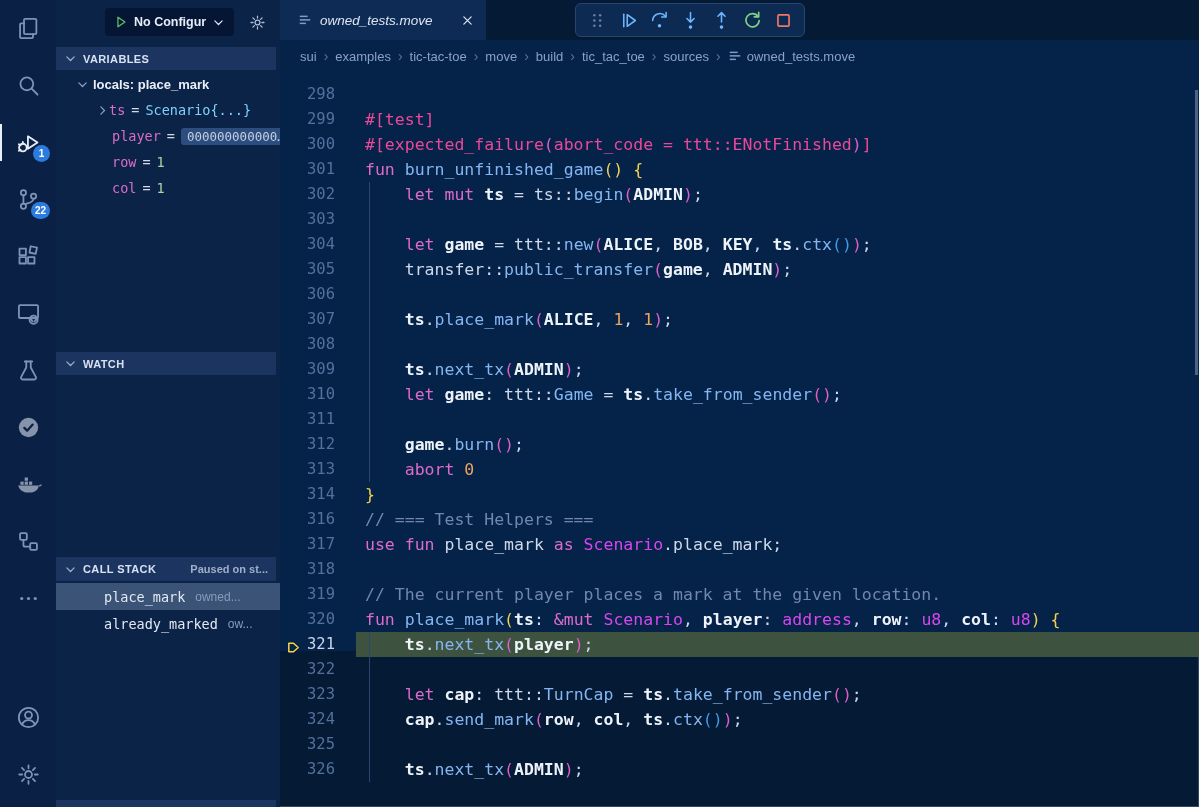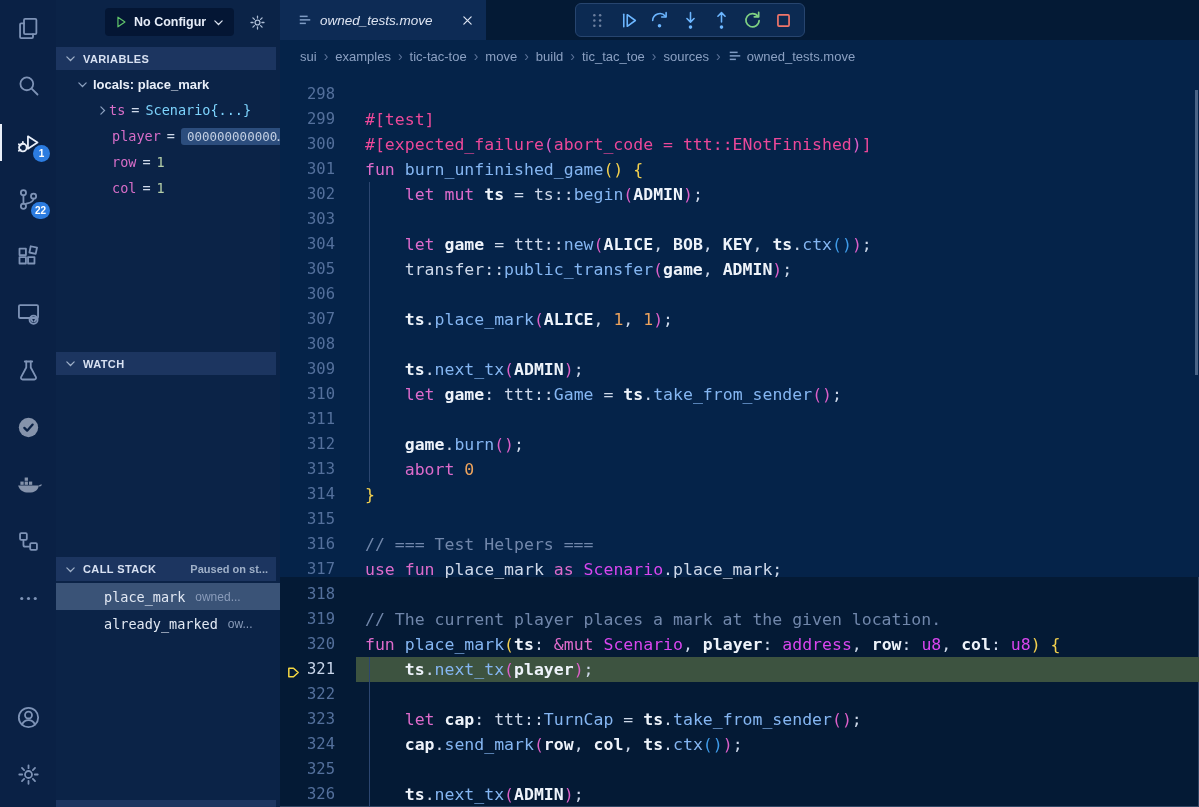--- a/index.html
+++ b/index.html
@@ -40,21 +40,21 @@
   .vobj{color:#7dd3fc;}
   .vnum{color:#b5cea8;}
   .vpill{background:#2c4d7d;border-radius:3px;padding:1px 6px;color:#c3cfe2;font-size:12.5px;}
   .cs-rows{position:absolute;left:0;top:583px;width:224px;}
   .csrow{height:27px;display:flex;align-items:center;padding-left:48px;gap:10px;}
   .csrow.sel{background:#3a5377;}
   .cs-name{color:#e2e9f4;font-size:13.5px;}
   .cs-file{color:#8a9cba;font-size:12px;font-family:"Liberation Sans",sans-serif;}
 
   
-  .editor{position:absolute;left:280px;top:0;width:919px;height:577px;background:#052349;}
+  .editor{position:absolute;left:280px;top:0;width:919px;height:651px;background:#052349;}
   .tabstrip{position:absolute;left:0;top:0;width:919px;height:40px;background:#041a35;}
   .tab{position:absolute;left:0;top:0;height:40px;width:206px;background:#0d2b55;display:flex;align-items:center;padding:0 12px 0 18px;gap:8px;}
   .tab .fname{color:#dde4f2;font-size:13.5px;font-style:italic;}
   .tab .close{margin-left:auto;color:#dde4f2;display:flex;}
   .dbg-toolbar{position:absolute;left:295px;top:3px;height:34px;display:flex;align-items:center;gap:7px;padding:0 9px;
     background:#0c2a52;border:1px solid #27456f;border-radius:6px;}
   .dbg-toolbar .tbtn{display:flex;align-items:center;justify-content:center;width:24px;height:24px;}
   .dbg-toolbar svg{width:21px;height:21px;}
   .breadcrumbs{position:absolute;left:0;top:40px;width:919px;height:32px;display:flex;align-items:center;padding-left:20px;
     color:#8ba0c2;font-size:13px;gap:7px;}
@@ -441,21 +441,20 @@
         <div class="code-line"><span class="ln">305</span><span class="lc"><i class="guide"></i><span class="tk-pl">    transfer::</span><span class="tk-fn">public_transfer</span><span class="tk-b2">(</span><span class="tk-vr">game</span><span class="tk-pl">, </span><span class="tk-vr">ADMIN</span><span class="tk-b2">)</span><span class="tk-pl">;</span></span></div>
         <div class="code-line"><span class="ln">306</span><span class="lc"><i class="guide"></i></span></div>
         <div class="code-line"><span class="ln">307</span><span class="lc"><i class="guide"></i><span class="tk-pl">    </span><span class="tk-vr">ts</span><span class="tk-pl">.</span><span class="tk-fn">place_mark</span><span class="tk-b2">(</span><span class="tk-vr">ALICE</span><span class="tk-pl">, </span><span class="tk-nm">1</span><span class="tk-pl">, </span><span class="tk-nm">1</span><span class="tk-b2">)</span><span class="tk-pl">;</span></span></div>
         <div class="code-line"><span class="ln">308</span><span class="lc"><i class="guide"></i></span></div>
         <div class="code-line"><span class="ln">309</span><span class="lc"><i class="guide"></i><span class="tk-pl">    </span><span class="tk-vr">ts</span><span class="tk-pl">.</span><span class="tk-fn">next_tx</span><span class="tk-b2">(</span><span class="tk-vr">ADMIN</span><span class="tk-b2">)</span><span class="tk-pl">;</span></span></div>
         <div class="code-line"><span class="ln">310</span><span class="lc"><i class="guide"></i><span class="tk-pl">    </span><span class="tk-kw">let</span><span class="tk-pl"> </span><span class="tk-vr">game</span><span class="tk-pl">: ttt::</span><span class="tk-fn">Game</span><span class="tk-pl"> = </span><span class="tk-vr">ts</span><span class="tk-pl">.</span><span class="tk-fn">take_from_sender</span><span class="tk-b2">()</span><span class="tk-pl">;</span></span></div>
         <div class="code-line"><span class="ln">311</span><span class="lc"><i class="guide"></i></span></div>
         <div class="code-line"><span class="ln">312</span><span class="lc"><i class="guide"></i><span class="tk-pl">    </span><span class="tk-vr">game</span><span class="tk-pl">.</span><span class="tk-fn">burn</span><span class="tk-b2">()</span><span class="tk-pl">;</span></span></div>
         <div class="code-line"><span class="ln">313</span><span class="lc"><i class="guide"></i><span class="tk-pl">    </span><span class="tk-kw">abort</span><span class="tk-pl"> </span><span class="tk-nm">0</span></span></div>
         <div class="code-line"><span class="ln">314</span><span class="lc"><span class="tk-b1">}</span></span></div>
-        <div class="code-line"><span class="ln">315</span><span class="lc"></span></div>
         <div class="code-line"><span class="ln">316</span><span class="lc"><span class="tk-cm">// === Test Helpers ===</span></span></div>
         <div class="code-line"><span class="ln">317</span><span class="lc"><span class="tk-kw">use</span><span class="tk-pl"> </span><span class="tk-kw">fun</span><span class="tk-pl"> place_mark </span><span class="tk-kw">as</span><span class="tk-pl"> </span><span class="tk-ty">Scenario</span><span class="tk-pl">.place_mark;</span></span></div>
         <div class="code-line"><span class="ln">318</span><span class="lc"></span></div>
         <div class="code-line"><span class="ln">319</span><span class="lc"><span class="tk-cm">// The current player places a mark at the given location.</span></span></div>
         <div class="code-line"><span class="ln">320</span><span class="lc"><span class="tk-kw">fun</span><span class="tk-pl"> </span><span class="tk-fn">place_mark</span><span class="tk-b1">(</span><span class="tk-vr">ts</span><span class="tk-pl">: </span><span class="tk-kw">&amp;mut</span><span class="tk-pl"> </span><span class="tk-ty">Scenario</span><span class="tk-pl">, </span><span class="tk-vr">player</span><span class="tk-pl">: </span><span class="tk-ty">address</span><span class="tk-pl">, </span><span class="tk-vr">row</span><span class="tk-pl">: </span><span class="tk-ty">u8</span><span class="tk-pl">, </span><span class="tk-vr">col</span><span class="tk-pl">: </span><span class="tk-ty">u8</span><span class="tk-b1">)</span><span class="tk-pl"> </span><span class="tk-b1">{</span></span></div>
         <div class="code-line cur"><span class="cur-arrow"><svg viewBox="0 0 16 16" fill="none" stroke="currentColor" stroke-width="1.6" stroke-linejoin="round">
               <path d="M3 3.5h5L13 8l-5 4.5H3z"></path>
             </svg></span><span class="ln">321</span><span class="lc"><i class="guide"></i><span class="tk-pl">    </span><span class="tk-vr">ts</span><span class="tk-pl">.</span><span class="tk-fn">next_tx</span><span class="tk-b2">(</span><span class="tk-vr">player</span><span class="tk-b2">)</span><span class="tk-pl">;</span></span></div>
         <div class="code-line"><span class="ln">322</span><span class="lc"><i class="guide"></i></span></div>
         <div class="code-line"><span class="ln">323</span><span class="lc"><i class="guide"></i><span class="tk-pl">    </span><span class="tk-kw">let</span><span class="tk-pl"> </span><span class="tk-vr">cap</span><span class="tk-pl">: ttt::</span><span class="tk-fn">TurnCap</span><span class="tk-pl"> = </span><span class="tk-vr">ts</span><span class="tk-pl">.</span><span class="tk-fn">take_from_sender</span><span class="tk-b2">()</span><span class="tk-pl">;</span></span></div>

